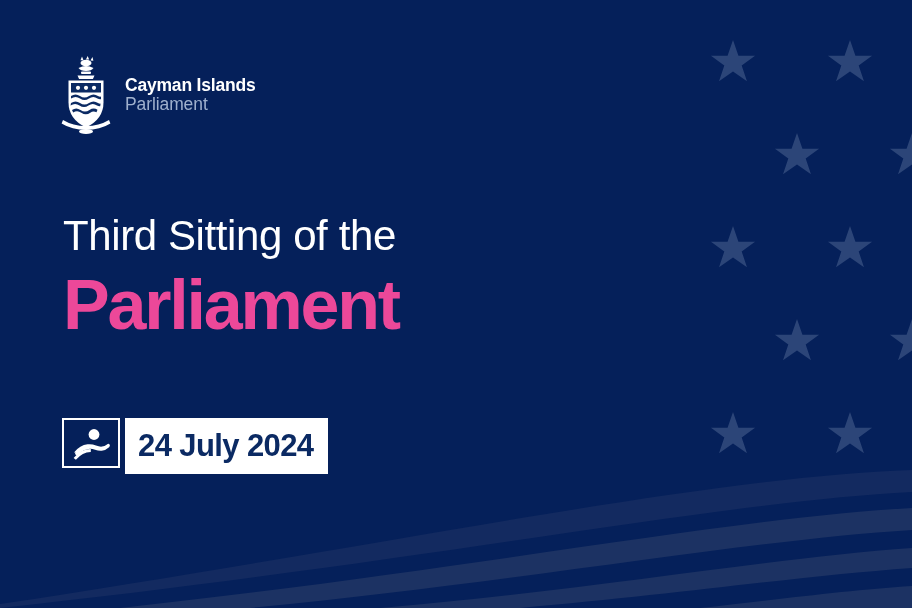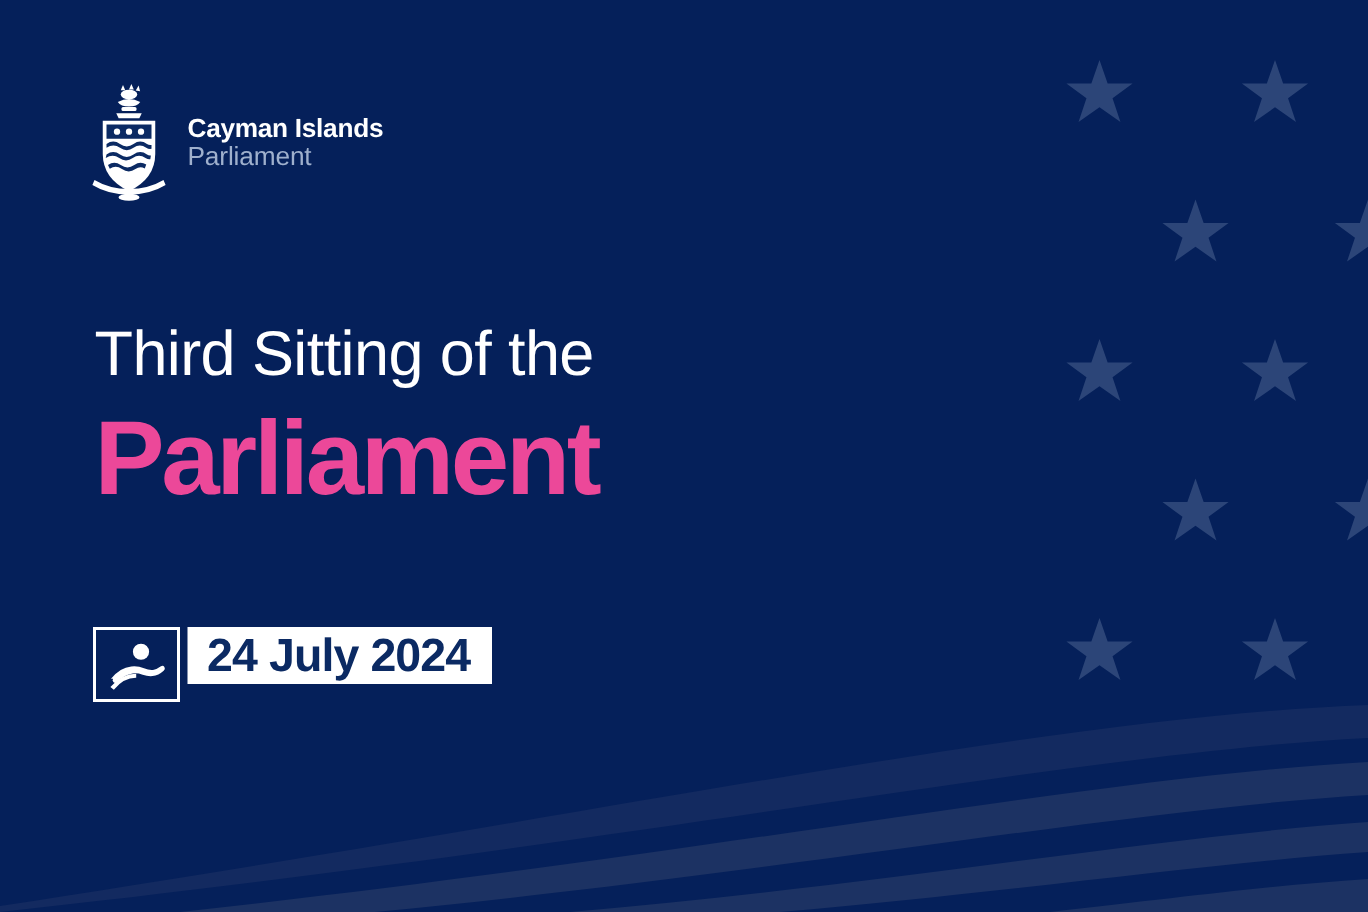--- a/index.html
+++ b/index.html
@@ -103,21 +103,21 @@
 
   .date-chip {
     background:#ffffff;
     color:#0b2a63;
     font-size:31px;
     font-weight:bold;
     letter-spacing:-0.6px;
     display:flex;
     align-items:center;
     padding:0 14px 0 13px;
-    height:38px;
+    height:56px;
     white-space:nowrap;
   }
 </style>
 </head>
 <body>
 
 <div class="banner">
 
   <svg class="bg-stars" viewBox="0 0 912 608" preserveAspectRatio="none">
     <defs>

